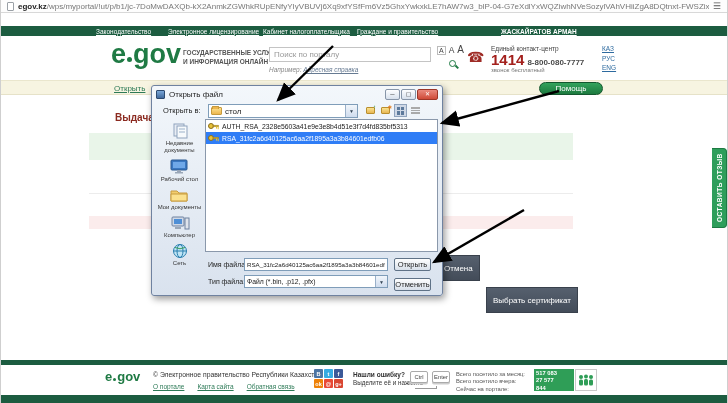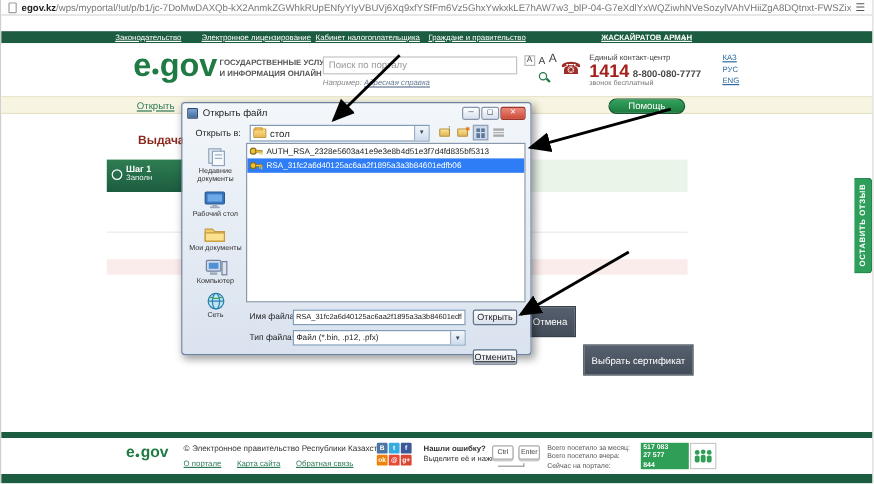--- a/index.html
+++ b/index.html
@@ -44,21 +44,21 @@
   .contact-number { font-size:15px; font-weight:bold; color:#a3201c; line-height:15px; }
   .contact-phone { font-size:8px; font-weight:bold; color:#4a4a4a; }
   .contact-note { font-size:6px; color:#777; }
   .langs { position:absolute; left:601px; top:8px; font-size:6.5px; line-height:9.5px; }
   .langs div { color:#2d6a9f; cursor:pointer; }
   .langs .u { text-decoration:underline; }
 
   
   .crumb-bar { position:absolute; top:80px; left:0; right:0; height:15px; background:#f7f4e1; border-top:1px solid #eae6cd; border-bottom:1px solid #e6e2c8; }
   .home-link { position:absolute; left:113px; top:3px; font-size:8px; color:#2d7a57; text-decoration:underline; cursor:pointer; }
-  .help-btn { position:absolute; left:506px; top:1px; width:64px; height:13px; background:linear-gradient(#33a35c,#1d7a3f); border:1px solid #14572e; border-radius:7px; color:#fff; font-size:8px; display:flex; align-items:center; justify-content:center; cursor:pointer; }
+  .help-btn { position:absolute; left:538px; top:1px; width:64px; height:13px; background:linear-gradient(#33a35c,#1d7a3f); border:1px solid #14572e; border-radius:7px; color:#fff; font-size:8px; display:flex; align-items:center; justify-content:center; cursor:pointer; }
 
   
   .page-title { position:absolute; left:114px; top:112px; font-size:10px; font-weight:bold; color:#8b2a20; }
   .green-row { position:absolute; left:88px; top:133px; width:484px; height:27px; background:#e9f5e9; }
   .step-badge { position:absolute; left:88px; top:133px; width:63px; height:27px; background:linear-gradient(#2e7d52,#1c5c40); color:#fff; padding:3px 3px 0 16px; }
   .step-ico { position:absolute; left:4px; top:8px; width:9px; height:9px; border:1.5px solid #fff; border-radius:50%; }
   .step-l1 { font-size:7.5px; font-weight:bold; line-height:9px; }
   .step-l2 { font-size:6.5px; opacity:.9; line-height:8px; }
   .divider-line { position:absolute; left:88px; top:193px; width:484px; height:1px; background:#ececec; }
   .pink-row { position:absolute; left:88px; top:216px; width:484px; height:13px; background:#fbecec; }
@@ -97,21 +97,21 @@
   .dlg-list { position:absolute; left:53px; top:33px; width:233px; height:133px; background:#fff; border:1px solid #8a98ab; overflow:hidden; }
   .file-row { height:12px; display:flex; align-items:center; gap:3px; padding:0 2px; font-size:6.8px; color:#222; white-space:nowrap; overflow:hidden; cursor:pointer; }
   .file-row.selected { background:#2f7df6; color:#fff; }
   .key-ico { flex:0 0 auto; }
   .fld-label { position:absolute; left:56px; font-size:7px; color:#222; }
   .row1 { top:175px; } .row2 { top:192px; }
   .fld-input { position:absolute; left:92px; top:172px; width:144px; height:13px; background:#fff; border:1px solid #7f9db9; font-size:6.2px; color:#222; padding:0 2px; font-family:"Liberation Sans",sans-serif; }
   .fld-select { position:absolute; left:92px; top:189px; width:144px; height:13px; background:#fff; border:1px solid #7f9db9; display:flex; align-items:center; font-size:6.8px; color:#222; padding-left:2px; cursor:pointer; }
   .fld-select .combo-arrow { height:11px; }
   .dlg-btn { position:absolute; left:242px; width:37px; height:13px; border:1px solid #5f7287; border-radius:2px; background:linear-gradient(#fefefe,#d8e0ea); font-size:7.5px; color:#222; display:flex; align-items:center; justify-content:center; cursor:pointer; }
-  .open-btn { top:172px; } .dlg-cancel-btn { top:205px;text-decoration:underline; }
+  .open-btn { top:172px; } .dlg-cancel-btn { top:192px; }
 
   
   .arrows { position:absolute; left:0; top:0; z-index:50; pointer-events:none; }
 
   
   .footer-top-bar { position:absolute; left:0; top:360px; right:0; height:5px; background:#1c5c40; }
   .footer-bottom-bar { position:absolute; left:0; top:395px; right:0; height:8px; background:#1c5c40; }
   .f-logo { position:absolute; left:104px; top:371px; display:flex; align-items:flex-end; }
   .f-logo .e, .f-logo .gov { font-size:13px; font-weight:bold; color:#1f7a44; line-height:11px; }
   .f-logo .dot { width:3px; height:3px; background:#1f7a44; border-radius:50%; margin:0 1px 1px 1px; }
@@ -188,25 +188,20 @@
     </div>
   </div>
 
   <div class="crumb-bar">
     <a class="home-link">Открыть</a>
     <div class="help-btn">Помощь</div>
   </div>
 
   <div class="page-title">Выдача а</div>
   <div class="green-row"></div>
-  <div class="step-badge">
-    <span class="step-ico"></span>
-    <div class="step-l1">Шаг 1</div>
-    <div class="step-l2">Заполн</div>
-  </div>
   <div class="divider-line"></div>
   <div class="pink-row"></div>
   <div class="dark-btn cancel-btn">Отмена</div>
   <div class="dark-btn select-cert-btn">Выбрать сертификат</div>
   <div class="feedback-tab">ОСТАВИТЬ ОТЗЫВ</div>
 
   <div class="dialog">
     <div class="dlg-title">
       <span class="dlg-app-icon"></span>
       <span>Открыть файл</span>

